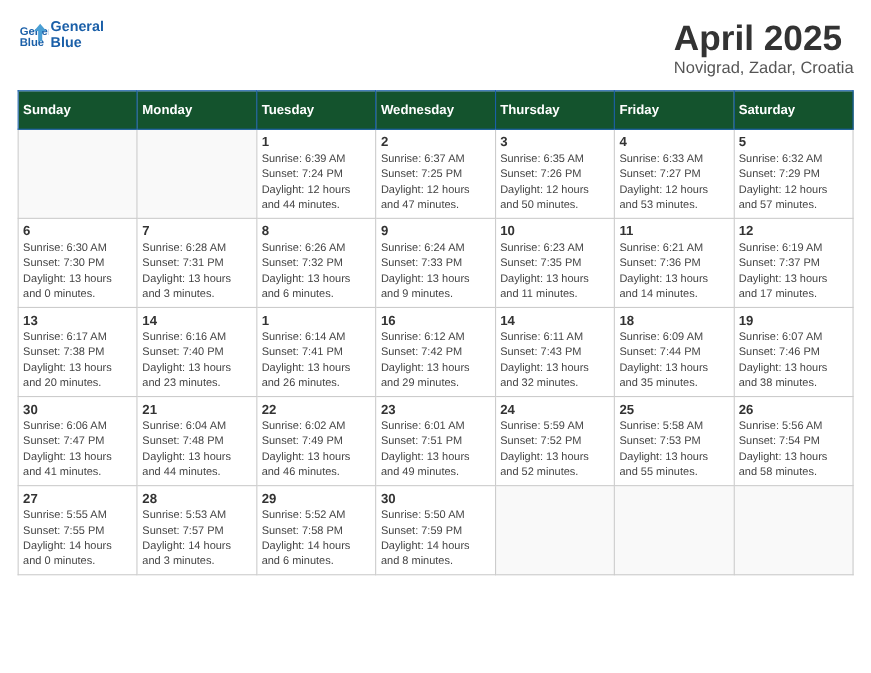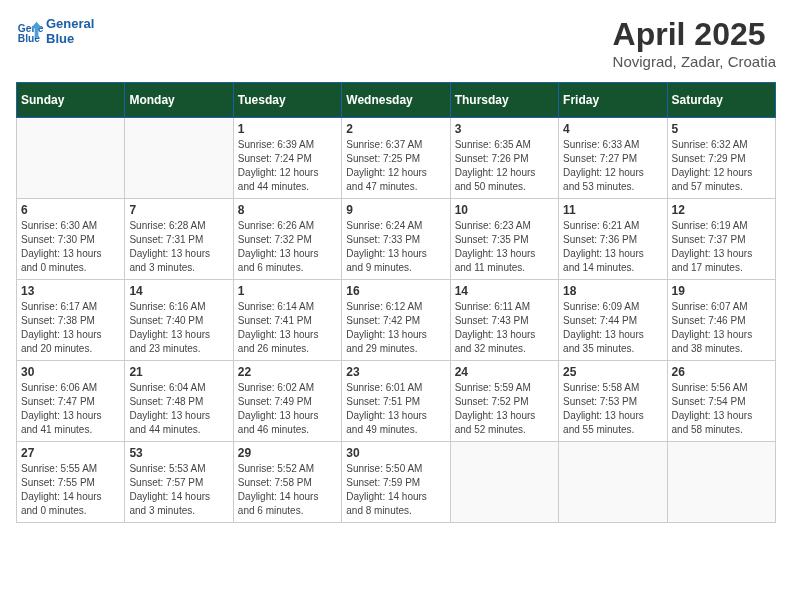--- a/index.html
+++ b/index.html
@@ -221,21 +221,21 @@
           <div class="day-num">26</div>
           <div class="day-info">Sunrise: 5:56 AM<br>Sunset: 7:54 PM<br>Daylight: 13 hours and 58 minutes.</div>
         </td>
       </tr>
       <tr>
         <td>
           <div class="day-num">27</div>
           <div class="day-info">Sunrise: 5:55 AM<br>Sunset: 7:55 PM<br>Daylight: 14 hours and 0 minutes.</div>
         </td>
         <td>
-          <div class="day-num">53</div>
+          <div class="day-num">28</div>
           <div class="day-info">Sunrise: 5:53 AM<br>Sunset: 7:57 PM<br>Daylight: 14 hours and 3 minutes.</div>
         </td>
         <td>
           <div class="day-num">29</div>
           <div class="day-info">Sunrise: 5:52 AM<br>Sunset: 7:58 PM<br>Daylight: 14 hours and 6 minutes.</div>
         </td>
         <td>
           <div class="day-num">30</div>
           <div class="day-info">Sunrise: 5:50 AM<br>Sunset: 7:59 PM<br>Daylight: 14 hours and 8 minutes.</div>
         </td>

